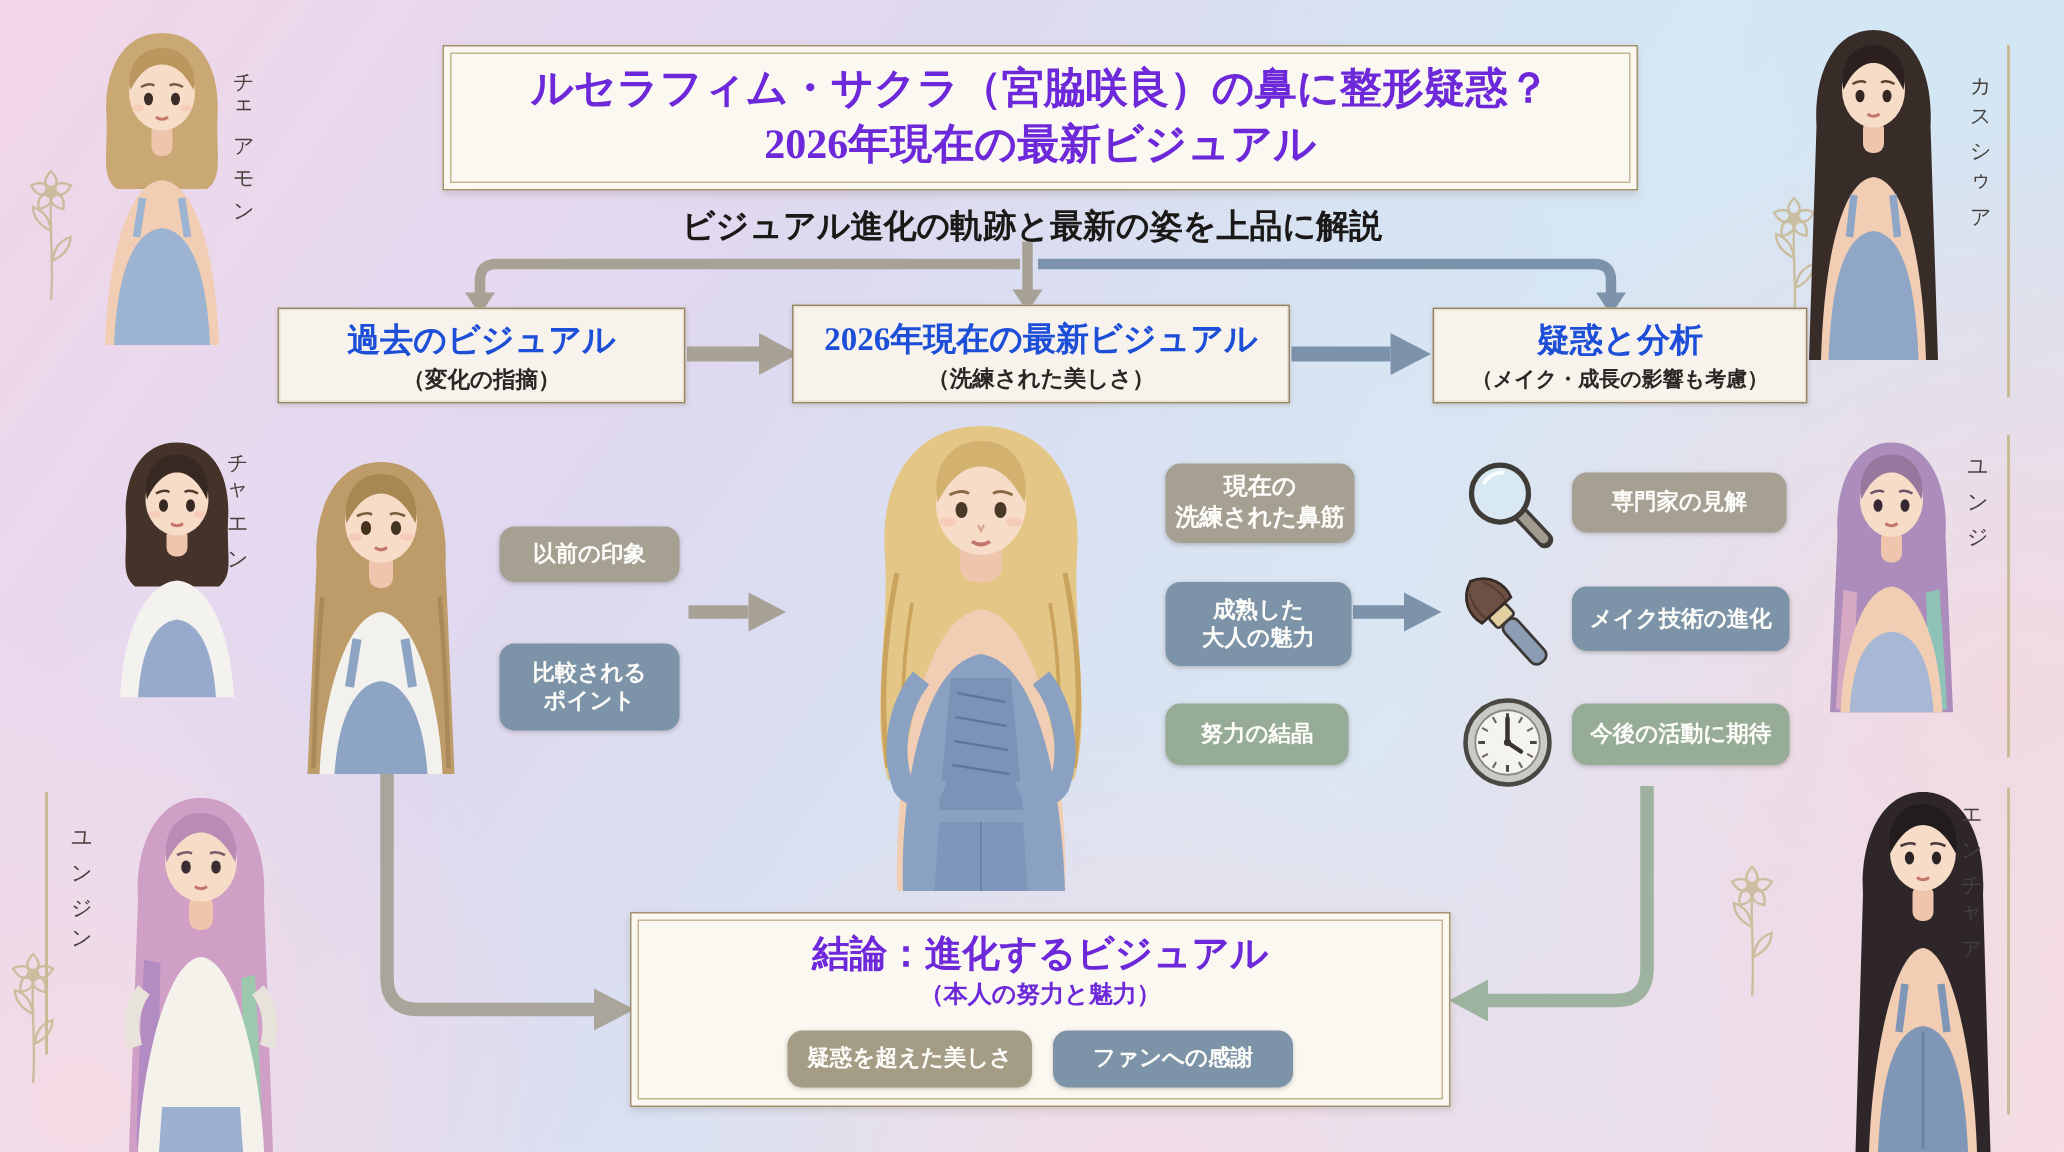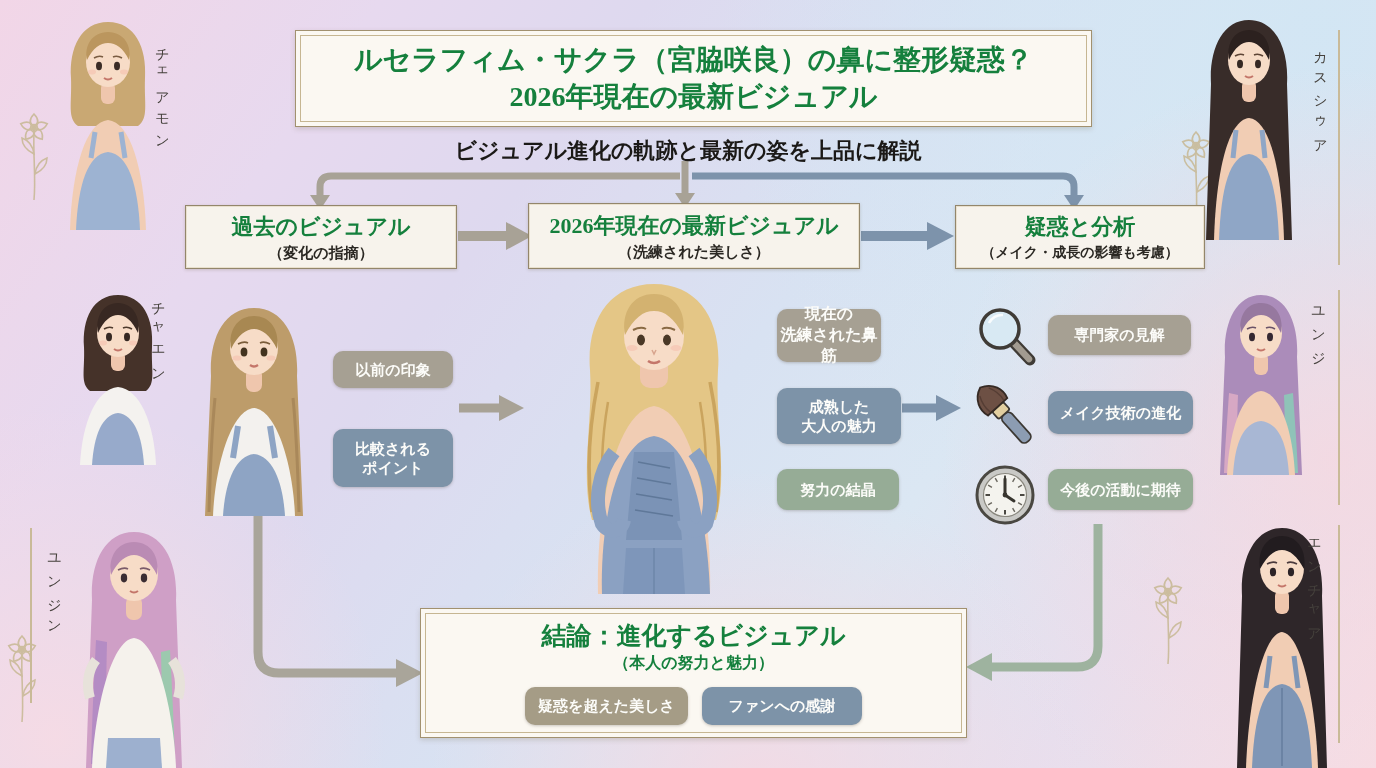--- a/index.html
+++ b/index.html
@@ -13,33 +13,33 @@
       radial-gradient(circle at 96% 4%, rgba(210,230,244,.95), rgba(210,230,244,0) 40%),
       linear-gradient(125deg,#f2d6e7 0%,#e7d9ef 20%,#ded9ef 34%,#d8e2f2 52%,#dbe7f3 66%,#e7dfee 82%,#f6dde4 100%);
   }
   .layer{position:absolute;left:0;top:0;}
   
   .panel{
     position:absolute;background:#fbf8f2;border:1.5px solid #a2916f;
     box-shadow:0 2px 5px rgba(110,95,70,.22);z-index:3;
   }
   .panel::before{content:"";position:absolute;inset:4px;border:1px solid #c6b692;pointer-events:none;}
-  .serif{font-family:"Liberation Serif","DejaVu Serif",serif;font-weight:bold;color:#15803d;}
+  .serif{font-family:"Liberation Serif","DejaVu Serif",serif;font-weight:bold;color:#6d28d9;}
   .title-l1{font-size:28px;line-height:1.35;text-align:center;}
   .title-l2{font-size:28px;line-height:1.3;text-align:center;}
   .subtitle{position:absolute;left:0;width:1376px;top:136px;text-align:center;
     font:bold 22px "Liberation Serif","DejaVu Serif",serif;color:#1b1917;z-index:3;}
   
   .stage{
     position:absolute;background:#f7f3ec;border:1px solid #93866b;
     box-shadow:0 1px 3px rgba(110,95,70,.25), inset 0 0 0 1px #e9e0cd;
     display:flex;flex-direction:column;align-items:center;justify-content:center;
     text-align:center;z-index:3;
   }
-  .stage .t{font:bold 22px "Liberation Serif","DejaVu Serif",serif;color:#15803d;}
+  .stage .t{font:bold 22px "Liberation Serif","DejaVu Serif",serif;color:#1d4ed8;}
   .stage .c{font:bold 15px "Liberation Serif","DejaVu Serif",serif;color:#2b2823;margin-top:2px;text-align:right;}
   
   .pill{
     position:absolute;border-radius:10px;color:#fcfcf9;font-weight:bold;font-size:15px;
     display:flex;align-items:center;justify-content:center;text-align:center;
     white-space:pre-line;line-height:1.3;z-index:3;
     box-shadow:0 1px 3px rgba(90,80,70,.3);
   }
   .tan{background:#a6a093;}
   .slate{background:#7d93a8;}
@@ -297,21 +297,21 @@
       <path d="M120,89 Q126,93 132,89" stroke="#c4766a" stroke-width="2.6" fill="none"></path>
       <ellipse cx="104" cy="76" rx="5.5" ry="3" fill="#f5bfae" opacity=".6"></ellipse>
         <ellipse cx="148" cy="76" rx="5.5" ry="3" fill="#f5bfae" opacity=".6"></ellipse>
     </svg>
   </div>
 
   <div class="pill tan" style="left:333px;top:351px;width:120px;height:37px">以前の印象</div>
   <div class="pill slate" style="left:333px;top:429px;width:120px;height:58px">比較される
 ポイント</div>
 
-  <div class="pill tan" style="left:777px;top:309px;width:104px;height:53px;font-size:16px">現在の
+  <div class="pill tan" style="left:777px;top:309px;width:126px;height:53px;font-size:16px">現在の
 洗練された鼻筋</div>
   <div class="pill slate" style="left:777px;top:388px;width:124px;height:56px">成熟した
 大人の魅力</div>
   <div class="pill sage" style="left:777px;top:469px;width:122px;height:41px">努力の結晶</div>
 
   <div class="fig" style="left:972px;top:303px;width:70px;height:70px;z-index:3">
     <svg viewBox="0 0 70 70" width="70" height="70">
       <line x1="42" y1="40" x2="58" y2="57" stroke="#3f3b36" stroke-width="11" stroke-linecap="round"></line>
       <line x1="43" y1="41" x2="57" y2="56" stroke="#a29b90" stroke-width="6.5" stroke-linecap="round"></line>
       <circle cx="28" cy="26" r="19" fill="#d8e9f3" stroke="#3f3b36" stroke-width="3.5"></circle>

